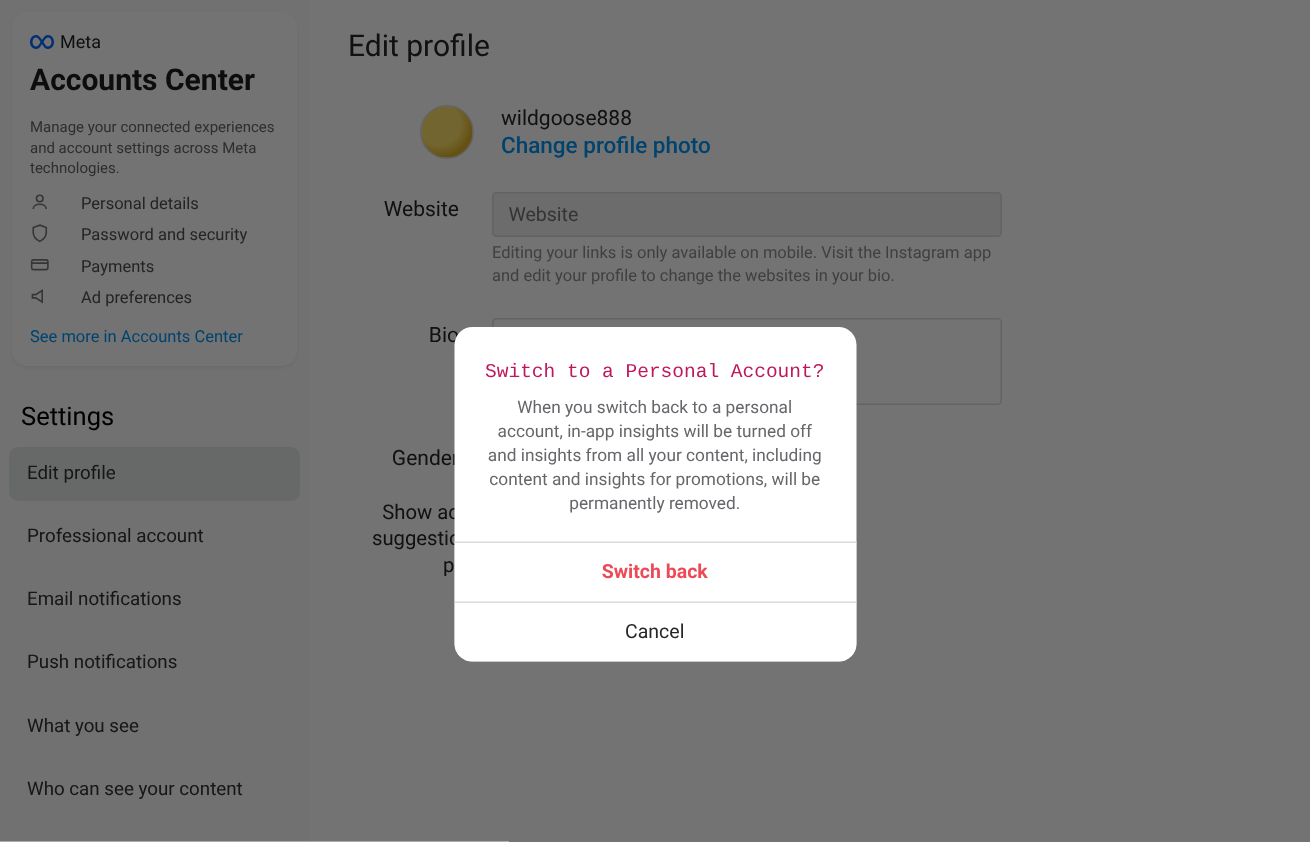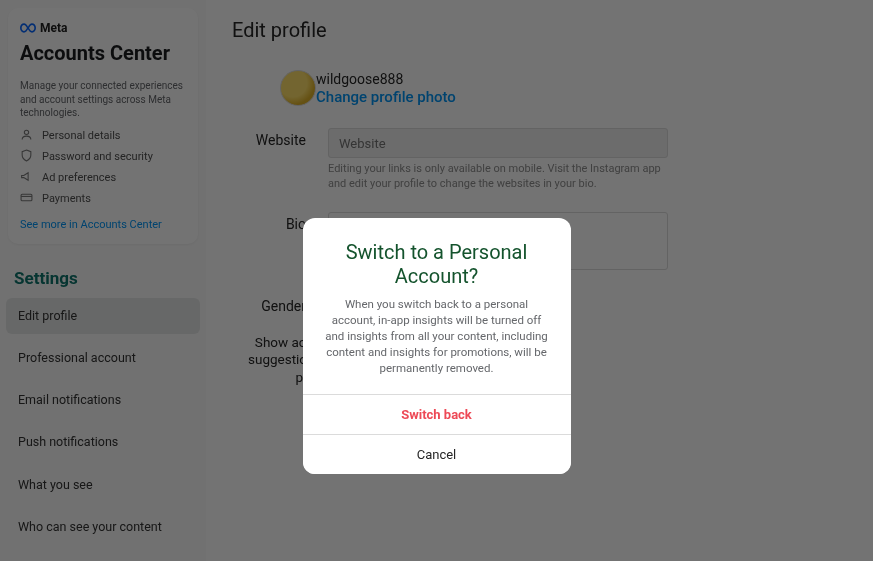--- a/index.html
+++ b/index.html
@@ -2,47 +2,47 @@
 <html><head>
   <meta charset="utf-8">
   <style>
     * { margin: 0; padding: 0; box-sizing: border-box; font-family: -apple-system, BlinkMacSystemFont, "Segoe UI", Roboto, Helvetica, Arial, sans-serif; }
     body { width: 873px; height: 561px; overflow: hidden; background: #fafafa; position: relative; }
     .page { display: flex; width: 100%; height: 100%; }
     .sidebar { width: 206px; background: #fafafa; flex-shrink: 0; display: flex; flex-direction: column; }
     .meta-card { margin: 8px; background: #fff; border-radius: 10px; padding: 10px 12px 12px; box-shadow: 0 1px 2px rgba(0,0,0,.05); }
     .meta-logo { display: flex; align-items: center; gap: 4px; margin-bottom: 4px; }
     .meta-logo-icon { color: #0866ff; }
-    .meta-logo-text { font-weight: 700; font-size: 12px; color: #222; }
+    .meta-logo-text { font-weight: 400; font-size: 12px; color: #222; }
     .meta-title { font-weight: 700; font-size: 20px; color: #1c1e21; margin-bottom: 14px; }
     .meta-desc { font-size: 10px; color: #65676b; line-height: 1.35; margin-bottom: 8px; }
-    .meta-link-row { display: flex; align-items: center; gap: 8px; margin: 5px 0; font-size: 11px; color: #505050; }
+    .meta-link-row { display: flex; align-items: center; gap: 20px; margin: 5px 0; font-size: 11px; color: #505050; }
     .meta-link-row .ic { width: 14px; color: #787878; }
     .meta-more { color: #0095f6; font-size: 11px; margin-top: 6px; display: inline-block; }
-    .settings-title { font-weight: 700; font-size: 17px; color: #0f766e; padding: 16px 14px 10px; }
+    .settings-title { font-weight: 400; font-size: 17px; color: #000000; padding: 16px 14px 10px; }
     .nav-list { display: flex; flex-direction: column; padding: 0 6px; }
     .nav-item { font-size: 12.5px; color: #333; padding: 10px 12px; border-radius: 6px; margin-bottom: 6px; line-height: 1.3; }
     .nav-item.active { background: #e5e6e7; }
     .main { flex: 1; padding: 18px 26px; background: #fff; }
     .page-title { font-size: 20px; font-weight: 400; color: #262626; margin-bottom: 28px; }
     .form-row { display: flex; align-items: flex-start; margin-bottom: 20px; }
     .form-label-col { width: 96px; text-align: right; padding-right: 22px; font-size: 14px; color: #262626; padding-top: 4px; }
     .form-input-col { flex: 1; max-width: 340px; }
-    .profile-row { display: flex; align-items: center; margin: 0 0 22px 48px; }
+    .profile-row { display: flex; align-items: center; gap: 18px; margin: 0 0 22px 48px; }
     .avatar { width: 36px; height: 36px; border-radius: 50%; background: radial-gradient(circle at 35% 35%, #ffe06a 0 45%, #e0b32a 70%); display: inline-block; border: 1px solid #ddd; }
     .username { font-size: 14px; color: #262626; }
     .change-photo { font-size: 15px; color: #0095f6; font-weight: 500; margin-top: 1px; }
     .text-input { width: 100%; height: 30px; padding: 0 10px; border: 1px solid #dbdbdb; border-radius: 3px; background: #efefef; color: #8e8e8e; font-size: 13px; }
     .textarea { width: 100%; height: 58px; padding: 6px 10px; border: 1px solid #dbdbdb; border-radius: 3px; font-size: 13px; color: #262626; resize: none; background: #fff; }
     .hint { font-size: 11px; color: #8e8e8e; margin-top: 4px; line-height: 1.35; }
     .suggestions-label { font-size: 13.5px; color: #262626; text-align: right; width: 130px; padding-right: 22px; line-height: 1.3; }
     .overlay { position: absolute; inset: 0; background: rgba(0,0,0,.55); display: flex; align-items: flex-start; justify-content: center; padding-top: 218px; }
     .modal { width: 268px; background: #fff; border-radius: 12px; overflow: hidden; text-align: center; }
     .modal-body { padding: 22px 20px 18px; }
-    .modal-title { font-size: 20px; font-weight: 400; color: #14532d; margin-bottom: 8px; }
+    .modal-title { font-size: 13px; font-weight: 400; color: #be185d; margin-bottom: 8px; font-family: Liberation Mono, monospace; }
     .modal-desc { font-size: 11.5px; color: #65676b; line-height: 1.4; }
     .modal-btn { display: block; width: 100%; padding: 12px 0; font-size: 13px; border-top: 1px solid #dbdbdb; background: #fff; border-left: none; border-right: none; border-bottom: none; cursor: pointer; }
     .modal-btn.danger { color: #ed4956; font-weight: 700; }
     .modal-btn.cancel { color: #262626; font-weight: 400; }
   </style>
 </head>
 <body>
 
 <div class="page">
   <aside class="sidebar">
@@ -71,33 +71,33 @@
         <span class="ic">
           <svg width="13" height="13" viewBox="0 0 24 24" fill="none" stroke="currentColor" stroke-width="2">
               <path d="M12 2l8 3v6c0 6-4 9-8 11-4-2-8-5-8-11V5l8-3z"></path>
             </svg>
         </span>
         <span>Password and security</span>
       </div>
       <div class="meta-link-row">
         <span class="ic">
           <svg width="13" height="13" viewBox="0 0 24 24" fill="none" stroke="currentColor" stroke-width="2">
-              <path d="M3 10v4h4l8 5V5l-8 5H3z"></path>
-            </svg>
-        </span>
-        <span>Ad preferences</span>
-      </div>
-      <div class="meta-link-row">
-        <span class="ic">
-          <svg width="13" height="13" viewBox="0 0 24 24" fill="none" stroke="currentColor" stroke-width="2">
               <rect x="2" y="6" width="20" height="12" rx="2"></rect>
               <path d="M2 10h20"></path>
             </svg>
         </span>
         <span>Payments</span>
+      </div>
+      <div class="meta-link-row">
+        <span class="ic">
+          <svg width="13" height="13" viewBox="0 0 24 24" fill="none" stroke="currentColor" stroke-width="2">
+              <path d="M3 10v4h4l8 5V5l-8 5H3z"></path>
+            </svg>
+        </span>
+        <span>Ad preferences</span>
       </div>
 
       <a class="meta-more">See more in Accounts Center</a>
     </div>
 
     <div class="settings-title">Settings</div>
     <nav class="nav-list">
       <div class="nav-item active">Edit profile</div>
       <div class="nav-item">Professional account</div>
       <div class="nav-item">Email notifications</div>

